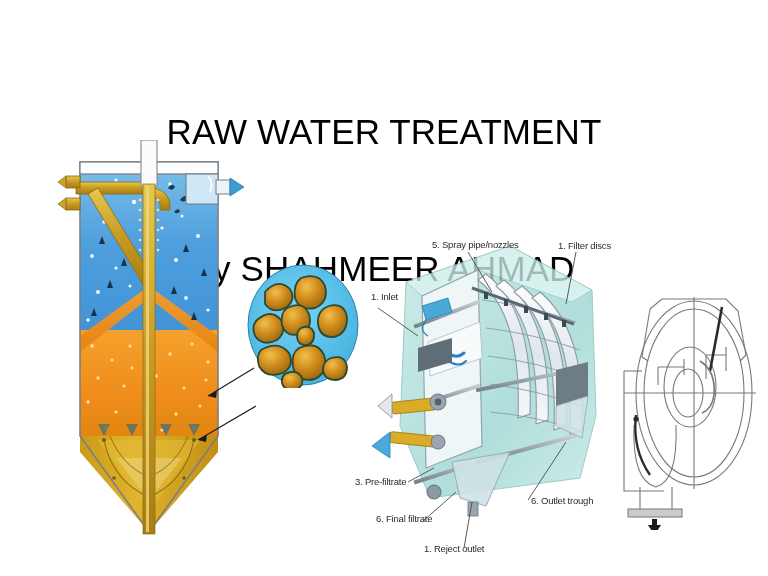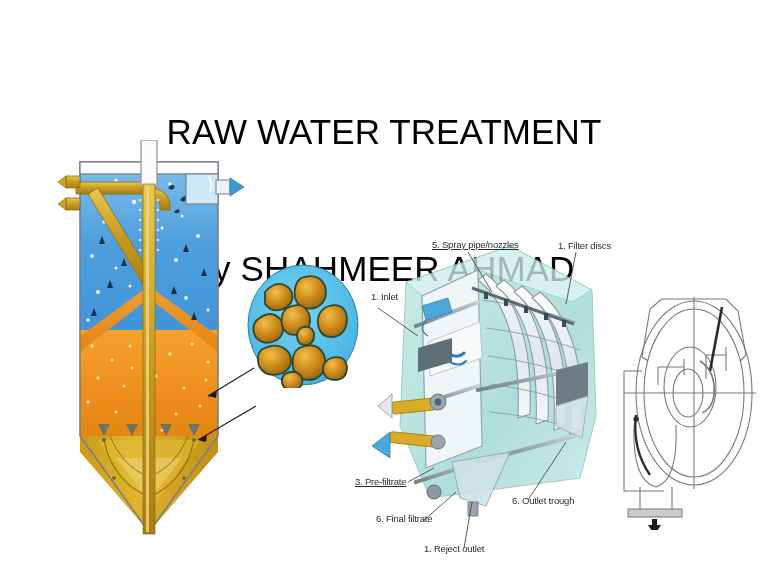--- a/index.html
+++ b/index.html
@@ -46,26 +46,26 @@
   
   .calloutlabel{
     position:absolute;
     font-family:"Liberation Sans","DejaVu Sans",sans-serif;
     font-size:9.5px;
     color:#2b2b2b;
     white-space:nowrap;
     letter-spacing:-.2px;
     font-weight:400;
   }
-  #lbl-spray{left:432px;top:239px;text-decoration:underline;}
+  #lbl-spray{left:432px;top:239px;}
   #lbl-discs{left:558px;top:240px;}
   #lbl-inlet{left:371px;top:291px;}
-  #lbl-prefiltrate{left:355px;top:476px;text-decoration:underline;}
+  #lbl-prefiltrate{left:355px;top:476px;}
   #lbl-finalfiltrate{left:376px;top:513px;}
-  #lbl-outlettrough{left:512px;top:495px;}
+  #lbl-outlettrough{left:531px;top:495px;}
   #lbl-rejectoutlet{left:424px;top:543px;}
 </style>
 </head>
 <body>
 
 <div id="slide">
 
   <div id="title-block">
     <span id="title-line1">RAW WATER TREATMENT</span>
     <span id="title-line2">by SHAHMEER AHMAD</span>

